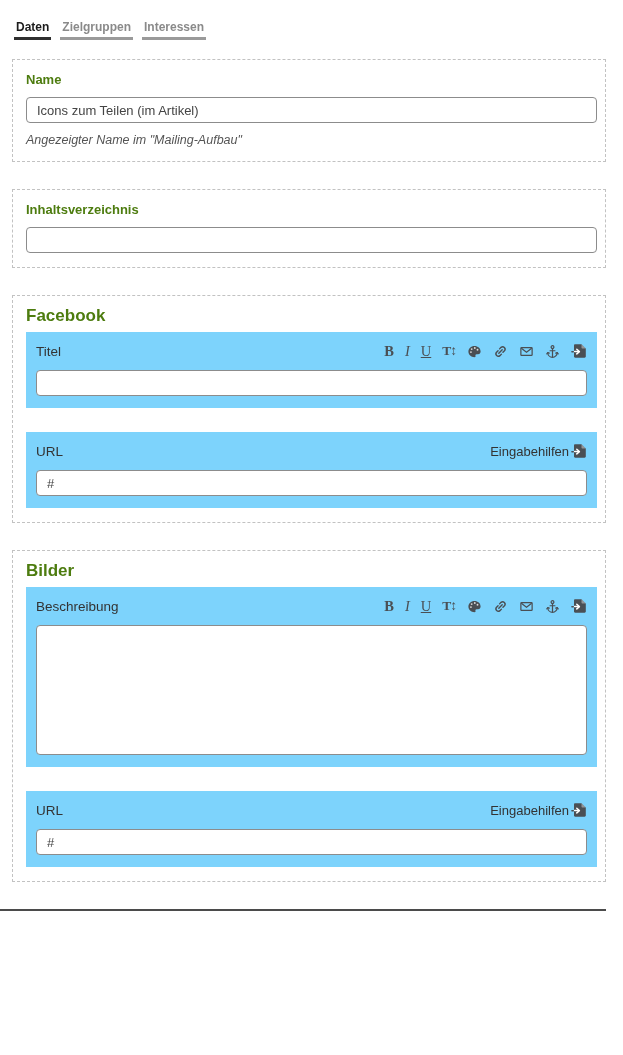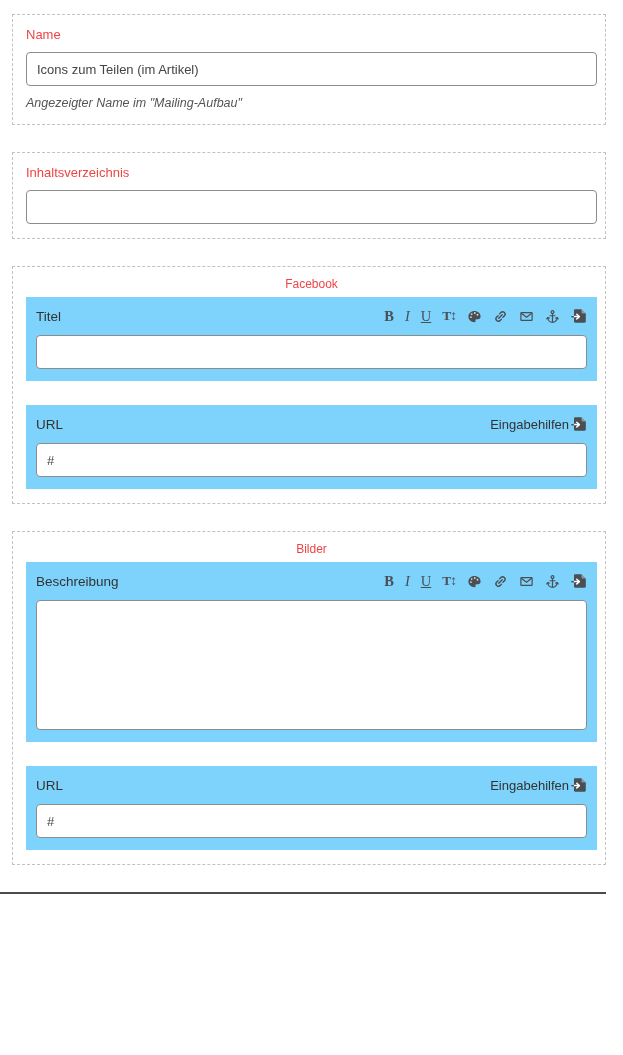--- a/index.html
+++ b/index.html
@@ -6,24 +6,24 @@
   body{width:623px;min-height:1055px;box-sizing:border-box;font-family:"Liberation Sans",sans-serif;color:#222;}
   .page{padding:14px 17px 20px 12px;box-sizing:border-box;}
 
   
   .tabs{display:flex;gap:9px;margin:6px 0 19px 2px;}
   .tab{font-size:12px;font-weight:bold;padding:0 2px 3px 2px;border-bottom:3px solid #9a9a9a;color:#8a8a8a;cursor:pointer;}
   .tab.active{color:#1c1c1c;border-bottom-color:#2f2f2f;}
 
   
   .section{border:1px dashed #c2c2c2;padding:10px 8px 14px 13px;margin-bottom:27px;}
-  .section-label{font-size:13px;font-weight:normal;color:#ef4444;margin:2px 0 10px 0;}
-  .section-label.small{font-size:12px;margin:0 0 6px 0;text-align:center;}
-
-  .text-input{display:block;width:100%;box-sizing:border-box;height:34px;border:1px solid #8c8c8c;
+  .section-label{font-size:13px;font-weight:bold;color:#4d7c0f;margin:2px 0 10px 0;}
+  .section-label.small{font-size:17px;margin:0 0 6px 0;}
+
+  .text-input{display:block;width:100%;box-sizing:border-box;height:26px;border:1px solid #8c8c8c;
     border-radius:4px;padding:0 10px;font-size:13px;color:#444;background:#fff;outline:none;
     font-family:"Liberation Sans",sans-serif;}
   .help{font-style:italic;color:#555;font-size:12.5px;margin-top:10px;}
   .help.spaced{margin-top:30px;}
 
   
   .panel{background:#7dd3fc;padding:9px 10px 12px 10px;margin-bottom:24px;}
   .panel:last-of-type{margin-bottom:0;}
   .panel-head{display:flex;justify-content:space-between;align-items:center;margin-bottom:9px;min-height:20px;}
   .panel-label{font-size:13.5px;color:#333;}
@@ -87,20 +87,25 @@
     <rect x="0.2" y="7.9" width="2.8" height="1.5" rx="0.7" fill="currentColor"></rect>
     <path d="M4.2 1.2h6.3l4.3 4.3v8.1c0 .7-.5 1.2-1.2 1.2H4.2c-.7 0-1.2-.5-1.2-1.2V2.4c0-.7.5-1.2 1.2-1.2z" fill="currentColor"></path>
     <path d="M10.5 1.2l4.3 4.3h-3.6c-.4 0-.7-.3-.7-.7V1.2z" fill="#ffffff" opacity="0.4"></path>
     <path d="M3.6 8.6h4" stroke="#fff" stroke-width="1.5" stroke-linecap="round" fill="none"></path>
     <path d="M5.8 6.3l2.6 2.3-2.6 2.3" stroke="#fff" stroke-width="1.5" fill="none" stroke-linecap="round" stroke-linejoin="round"></path>
   </symbol>
 </svg>
 
 <div class="page">
 
+  <div class="tabs">
+    <div class="tab active">Daten</div>
+    <div class="tab">Zielgruppen</div>
+    <div class="tab">Interessen</div>
+  </div>
 
   <div class="section">
     <div class="section-label">Name</div>
     <input class="text-input" type="text" value="Icons zum Teilen (im Artikel)" style="">
     <div class="help">Angezeigter Name im "Mailing-Aufbau"</div>
   </div>
 
   <div class="section">
     <div class="section-label">Inhaltsverzeichnis</div>
     <input class="text-input" type="text" value="" style="">

